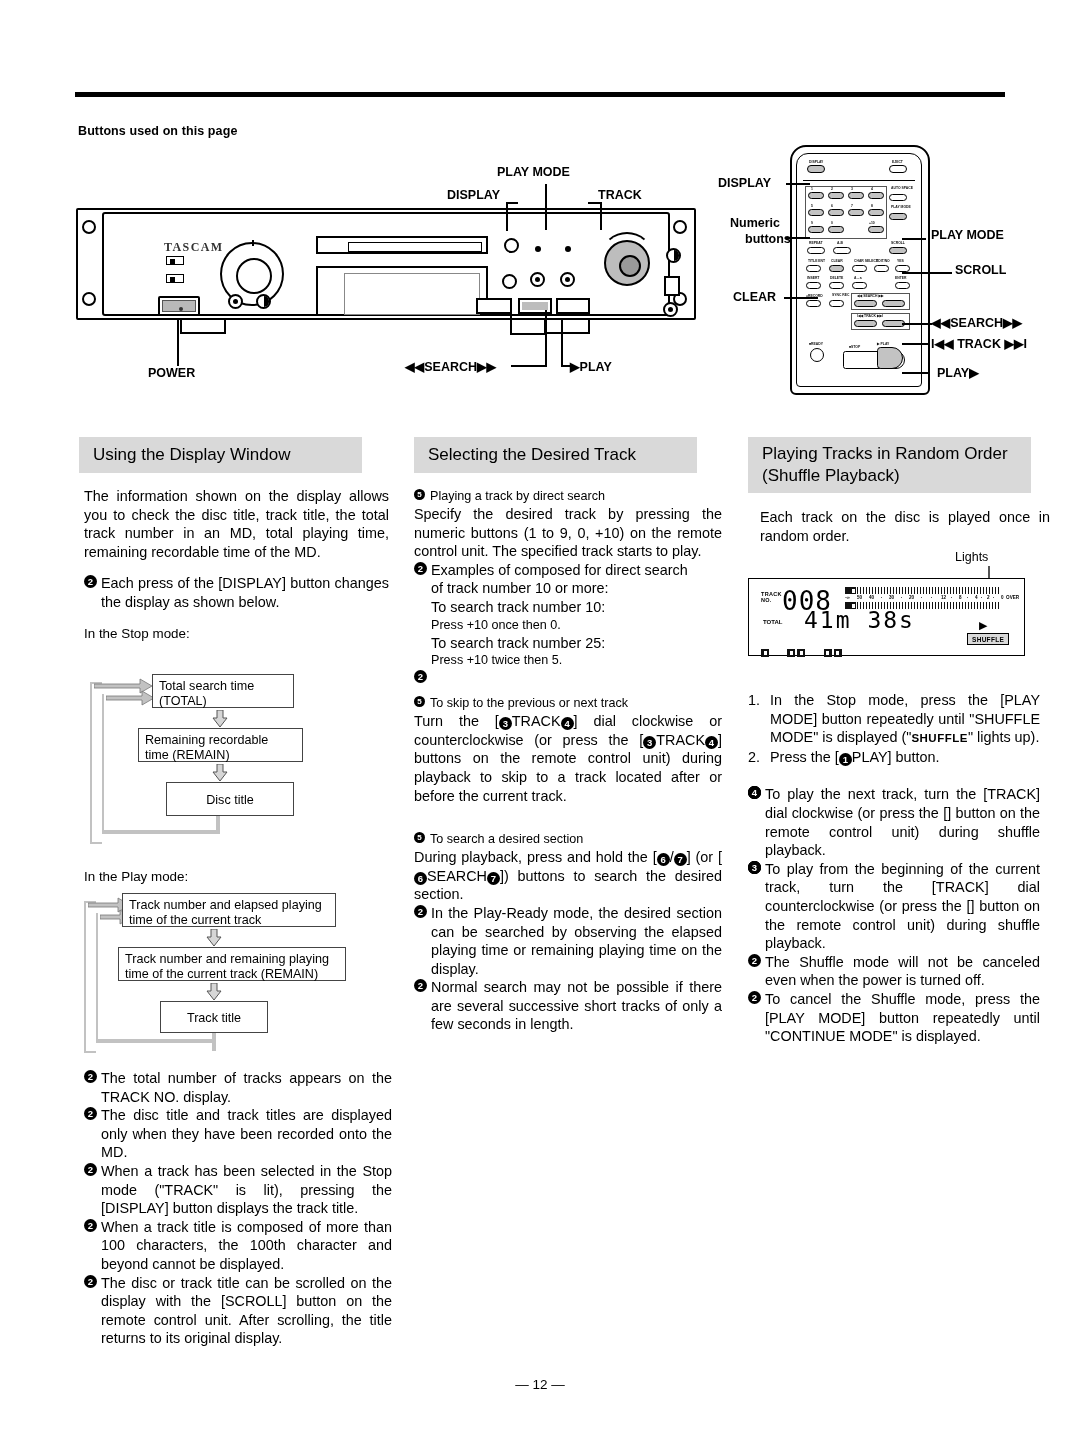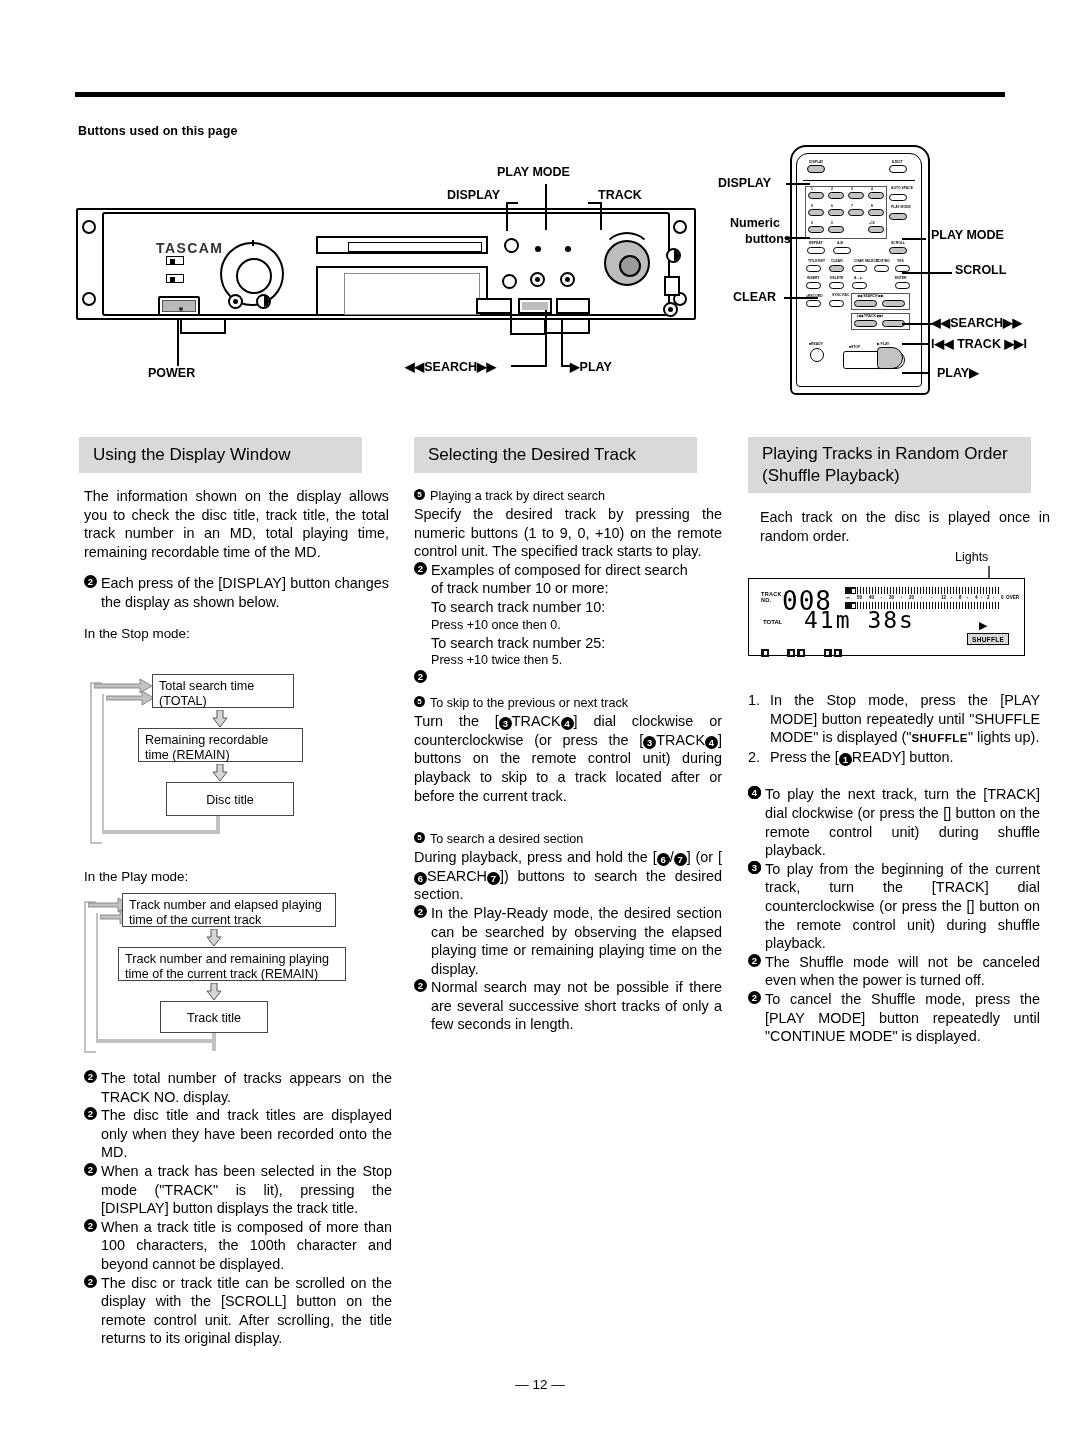--- a/index.html
+++ b/index.html
@@ -35,23 +35,23 @@
   }
   .deck-inner {
     position:absolute; left:26px; top:4px; width:568px; height:104px;
     border:2px solid #000; border-radius:3px; background:#fff;
   }
   .ear-hole {
     position:absolute; width:14px; height:14px; border:2px solid #000;
     border-radius:50%;
   }
   .brand {
-    position:absolute; left:52px; top:26px;
-    font-size:14px; font-weight:bold; letter-spacing:1.4px;
-    color:#333; font-family:Liberation Sans, sans-serif;
+    position:absolute; left:60px; top:26px;
+    font-size:12px; font-weight:bold; letter-spacing:1.4px;
+    color:#333; font-family:Liberation Serif, serif;
   }
   .mini-sw {
     position:absolute; width:18px; height:9px; border:1.4px solid #000;
     background:#fff;
   }
   .mini-sw::after{
     content:""; position:absolute; left:3px; top:1.5px;
     width:5px; height:5px; background:#000;
   }
   .power-btn {
@@ -682,21 +682,21 @@
     </div>
   </div>
 
   <div class="col" style="left:748px; top:691px; width:292px;">
     <div class="num-line">
       <span class="nm">1.</span>
       <span>In the Stop mode, press the [PLAY MODE] button repeatedly until "SHUFFLE MODE" is displayed ("</span><span style="font-size:11.5px; font-weight:bold; letter-spacing:.5px;">SHUFFLE</span><span>" lights up).</span>
     </div>
     <div class="num-line">
       <span class="nm">2.</span>
-      <span>Press the [</span><span class="bu">1</span><span>READY] button.</span>
+      <span>Press the [</span><span class="bu">1</span><span>PLAY] button.</span>
     </div>
 
     <div class="gap" style="height:19px;"></div>
 
     <div class="bullet-line">
       <span class="bu">2</span>
       <span>To play the next track, turn the [</span><span class="bu">3</span><span>TRACK</span><span class="bu">4</span><span>] dial clockwise (or press the [</span><span class="bu">4</span><span>] button on the remote control unit) during shuffle playback.</span>
     </div>
 
     <div class="bullet-line">

